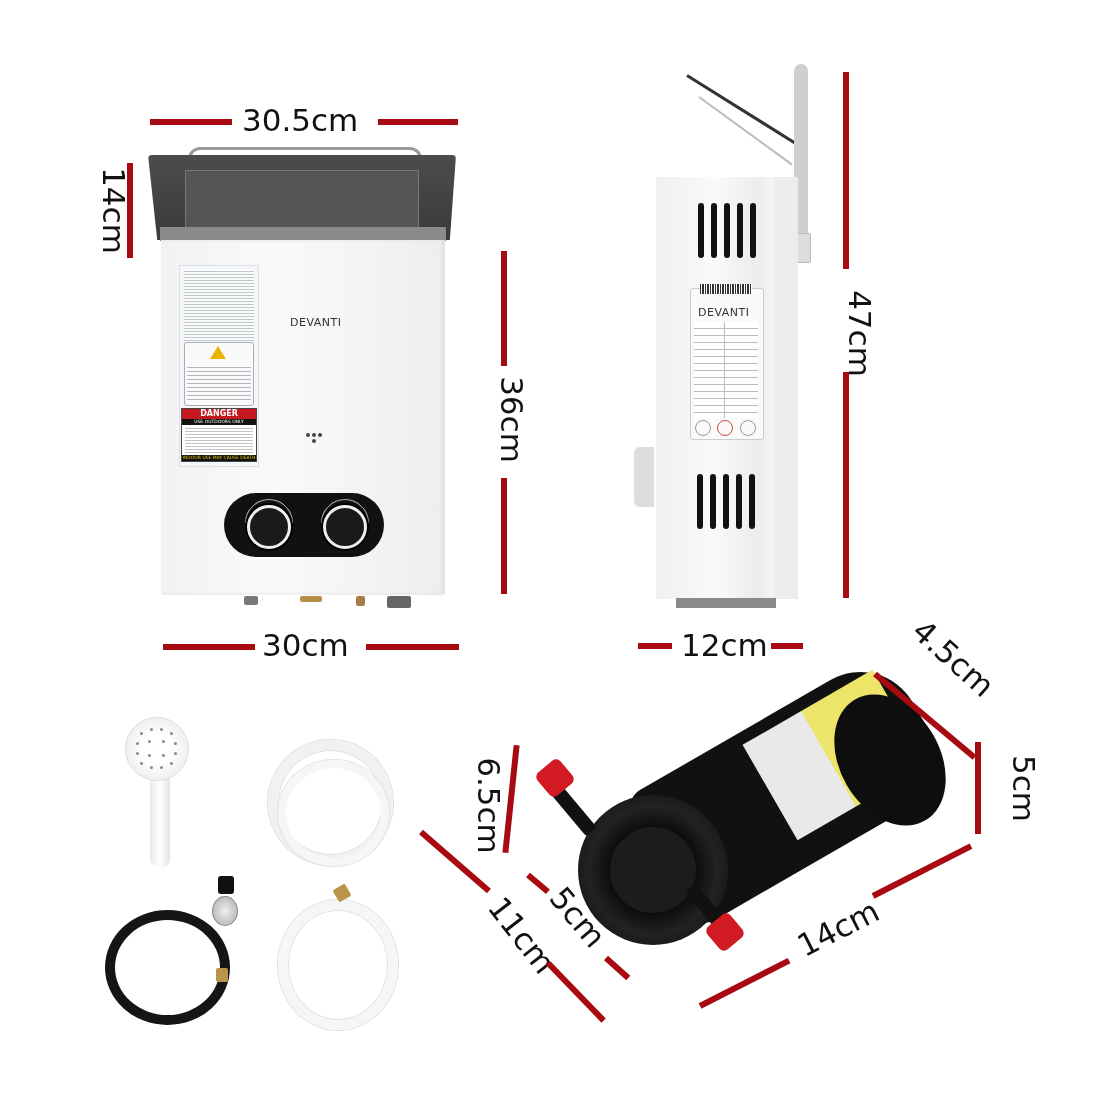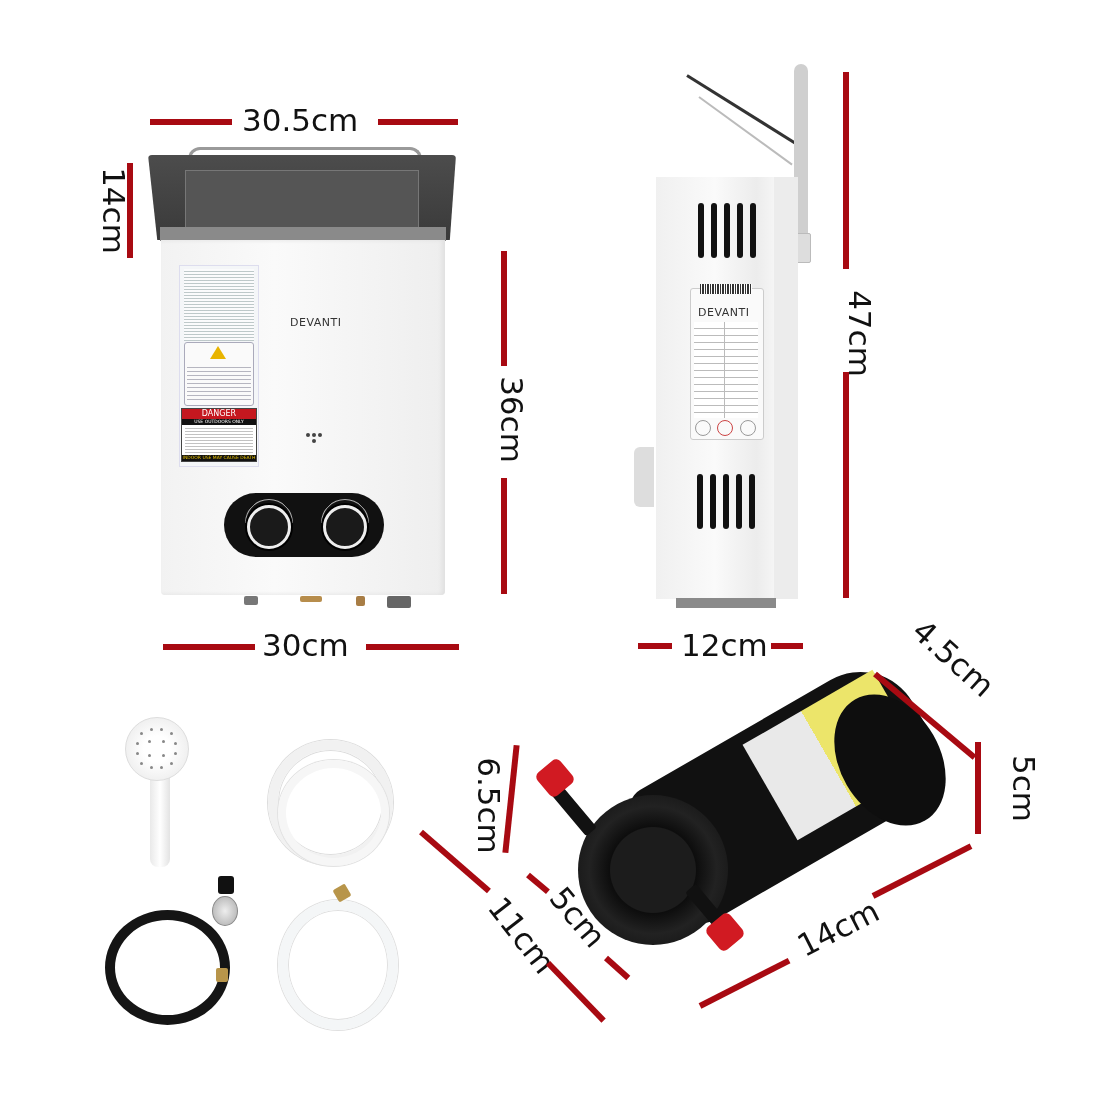--- a/index.html
+++ b/index.html
@@ -13,21 +13,21 @@
   .hood-inner{position:absolute;left:185px;top:170px;width:232px;height:58px;background:#555;border:1px solid #777;}
   .hood-strip{position:absolute;left:160px;top:227px;width:286px;height:14px;background:#8a8a8a;}
   .handle{position:absolute;left:188px;top:147px;width:228px;height:10px;border:3px solid #9a9a9a;border-bottom:none;border-radius:12px 12px 0 0;}
   .body-front{position:absolute;left:161px;top:240px;width:284px;height:355px;background:linear-gradient(90deg,#f2f2f2,#fafafa 40%,#eeeeee);border-radius:0 0 4px 4px;box-shadow:inset -3px 0 4px #e0e0e0;}
   .warning{position:absolute;left:179px;top:265px;width:78px;height:200px;background:#f4f6f8;border:1px solid #dde;font-size:3px;}
   .warning .txt{position:absolute;left:4px;right:4px;top:3px;height:72px;background:repeating-linear-gradient(#fff 0 2px,#9aa 2px 3px);opacity:.6;}
   .warning .mid{position:absolute;left:4px;right:4px;top:76px;height:62px;border:1px solid #aab;border-radius:3px;background:#fafafa;}
   .warning .tri{position:absolute;left:30px;top:80px;width:0;height:0;border-left:8px solid transparent;border-right:8px solid transparent;border-bottom:13px solid #e8b400;}
   .warning .mlines{position:absolute;left:7px;right:7px;top:98px;height:38px;background:repeating-linear-gradient(#fafafa 0 3px,#889 3px 4px);opacity:.6;}
   .danger{position:absolute;left:181px;top:408px;width:74px;height:52px;background:#fff;border:1px solid #444;}
-  .danger .top{height:10px;background:#c5171f;color:#fff;font-size:8px;font-weight:normal;text-align:center;line-height:10px;}
+  .danger .top{height:10px;background:#c5171f;color:#fff;font-size:8px;font-weight:bold;text-align:center;line-height:10px;}
   .danger .sub{height:6px;background:#111;color:#fff;font-size:4.5px;text-align:center;line-height:6px;}
   .danger .lines{height:28px;background:repeating-linear-gradient(#fff 0 2px,#999 2px 3px);margin:1px 3px;opacity:.6;}
   .danger .bot{position:absolute;left:0;right:0;bottom:0;height:6px;background:#111;color:#e9c300;font-size:4.5px;text-align:center;line-height:6px;}
   .brand-front{position:absolute;left:290px;top:316px;font-size:11px;color:#333;letter-spacing:.5px;}
   .flame-dots{position:absolute;left:306px;top:433px;width:14px;height:12px;}
   .flame-dots i{position:absolute;width:4px;height:4px;border-radius:50%;background:#444;}
   .control{position:absolute;left:224px;top:493px;width:160px;height:64px;background:#111;border-radius:32px;}
   .knob{position:absolute;width:38px;height:38px;border-radius:50%;background:#1a1a1a;border:3px solid #eee;box-shadow:0 0 0 2px #000;}
   .arc{position:absolute;width:46px;height:46px;border-radius:50%;border:1px solid #aaa;border-bottom-color:transparent;border-left-color:transparent;transform:rotate(-45deg);}
   .fitting{position:absolute;background:#777;border-radius:2px;}

